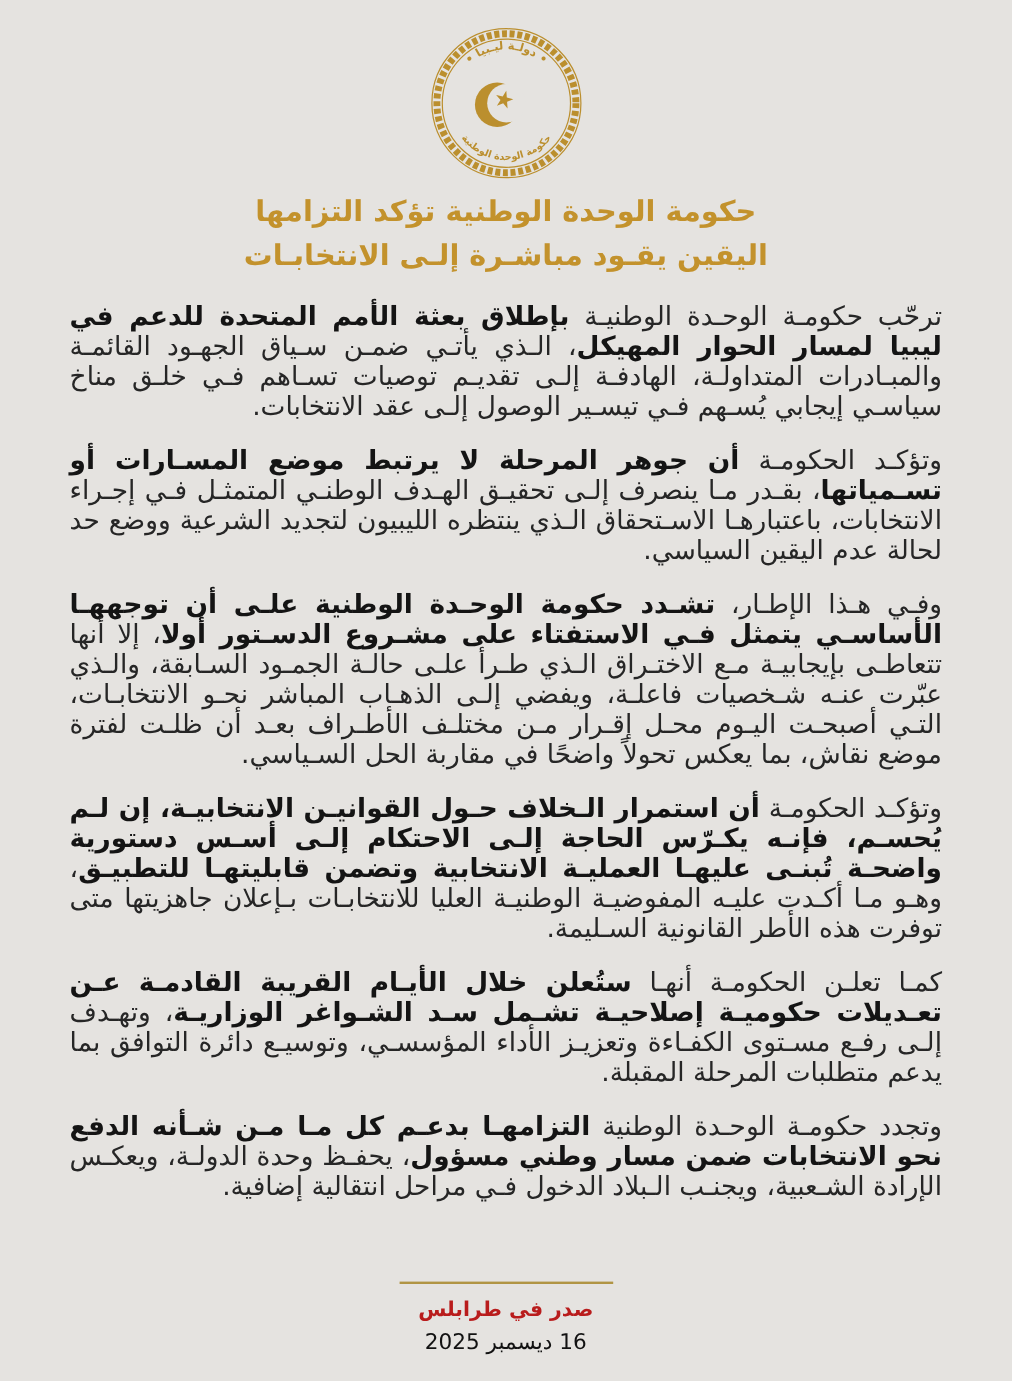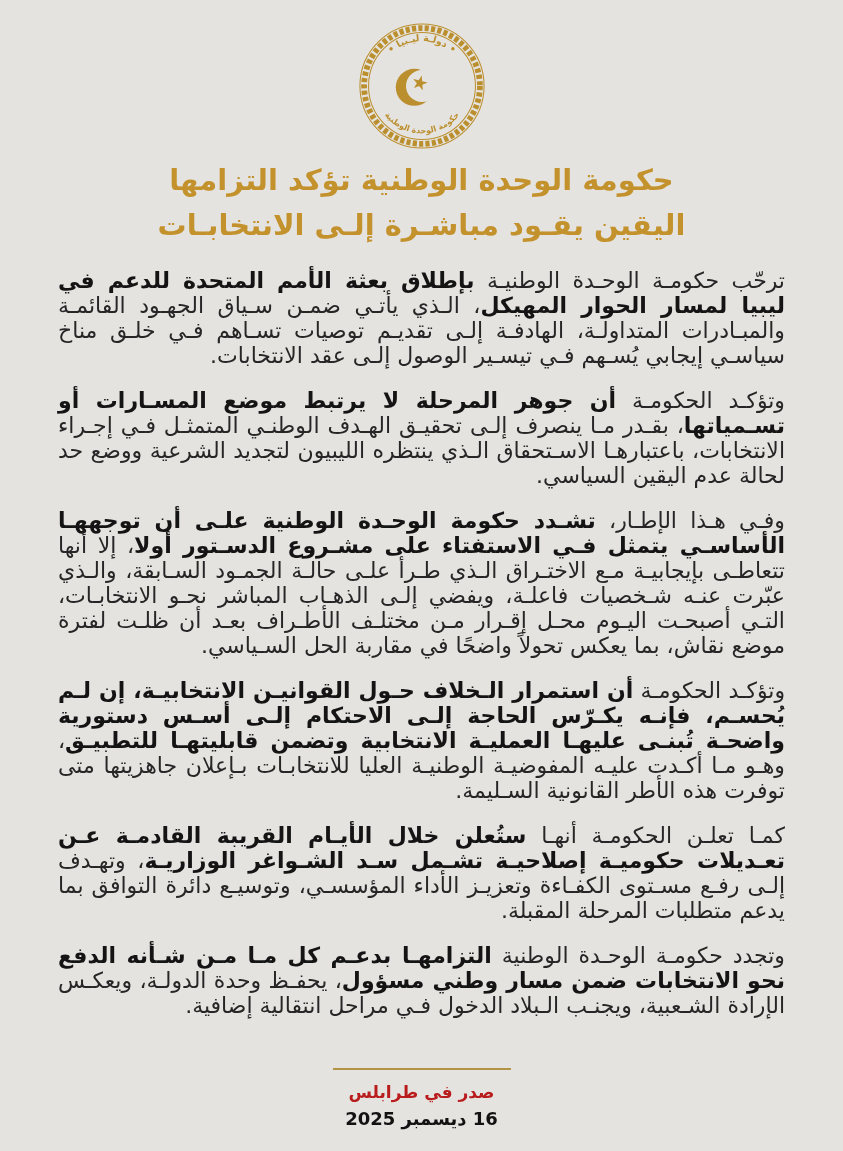--- a/index.html
+++ b/index.html
@@ -26,21 +26,21 @@
     text-align: center;
   }
   .logo-wrap {
     display: flex;
     justify-content: center;
     margin: 0 auto 6px;
   }
   .page-title {
     margin: 8px 0 4px;
     color: #c3922c;
-    font-size: 29px;
+    font-size: 24px;
     font-weight: bold;
     line-height: 1.55;
     text-align: center;
     letter-spacing: -0.5px;
   }
   .page-title span {
     display: block;
   }
   .content {
     margin-top: 16px;
@@ -70,21 +70,21 @@
   }
   .issued {
     color: #b91c1c;
     font-size: 17px;
     font-weight: bold;
     margin-bottom: 6px;
   }
   .date {
     color: #121212;
     font-size: 18px;
-    font-weight: bold;
+    font-weight: normal;
   }
 </style>
 </head>
 <body>
 
 <div class="doc">
 
   <header class="masthead">
     <div class="logo-wrap">
       <svg width="128" height="128" viewBox="0 0 200 200">

